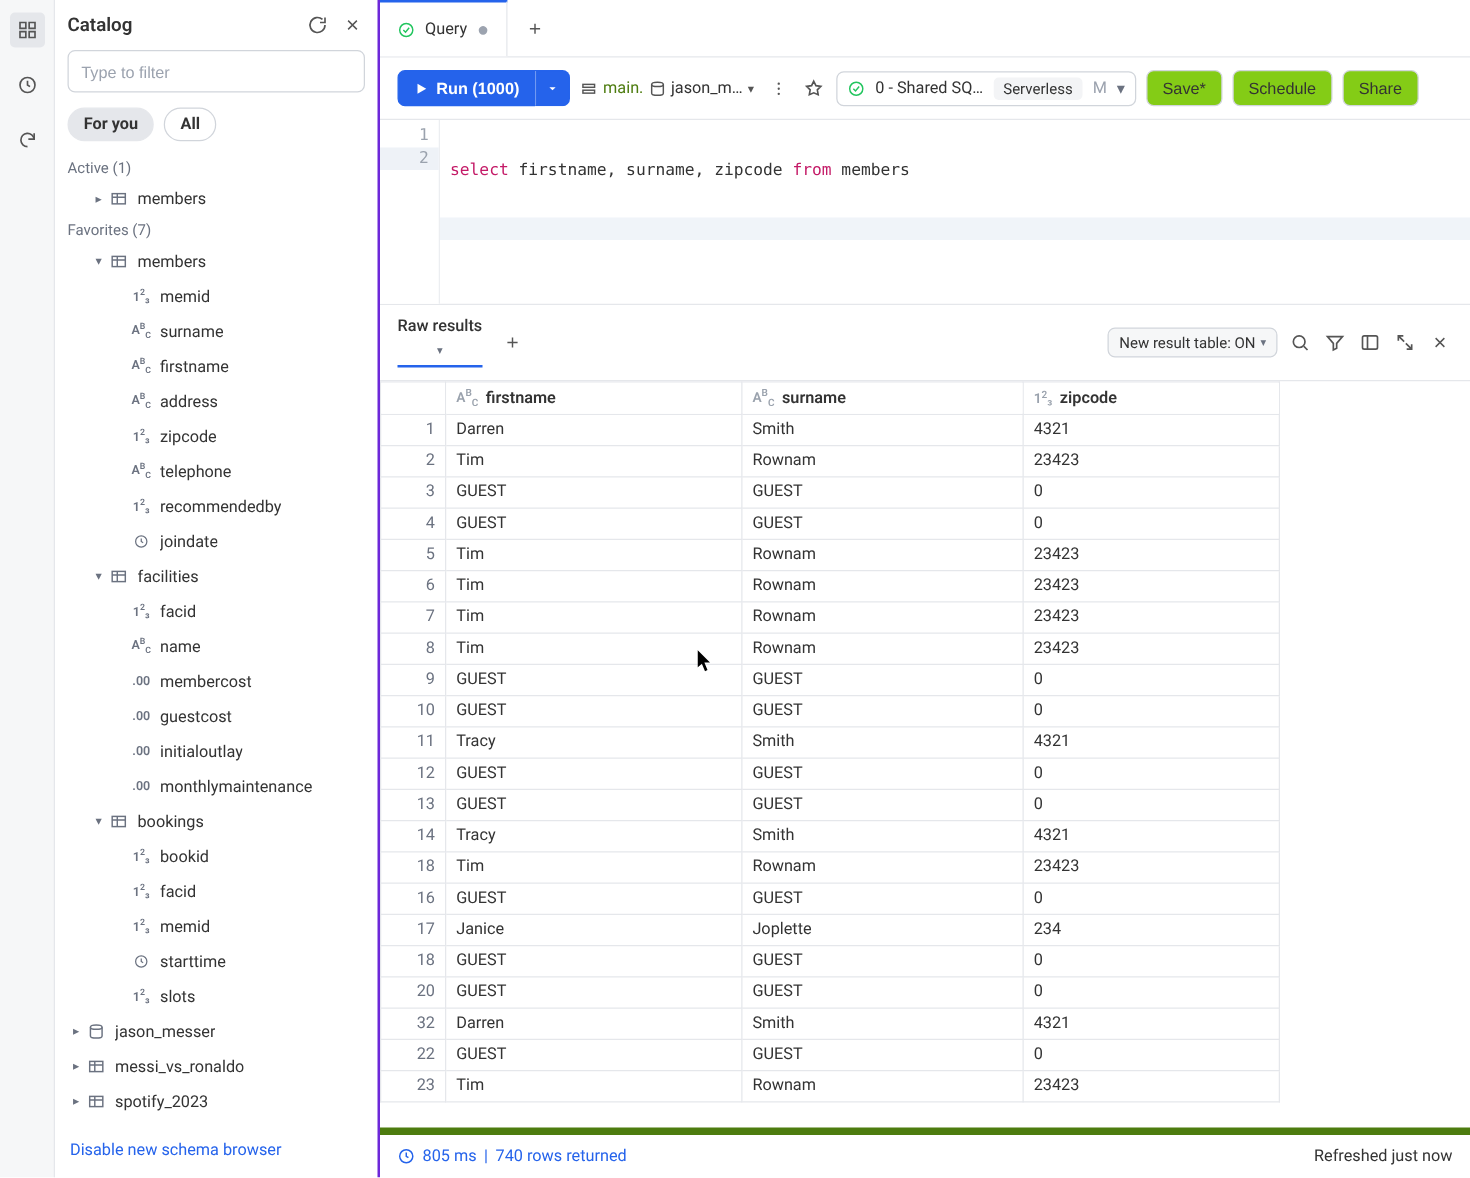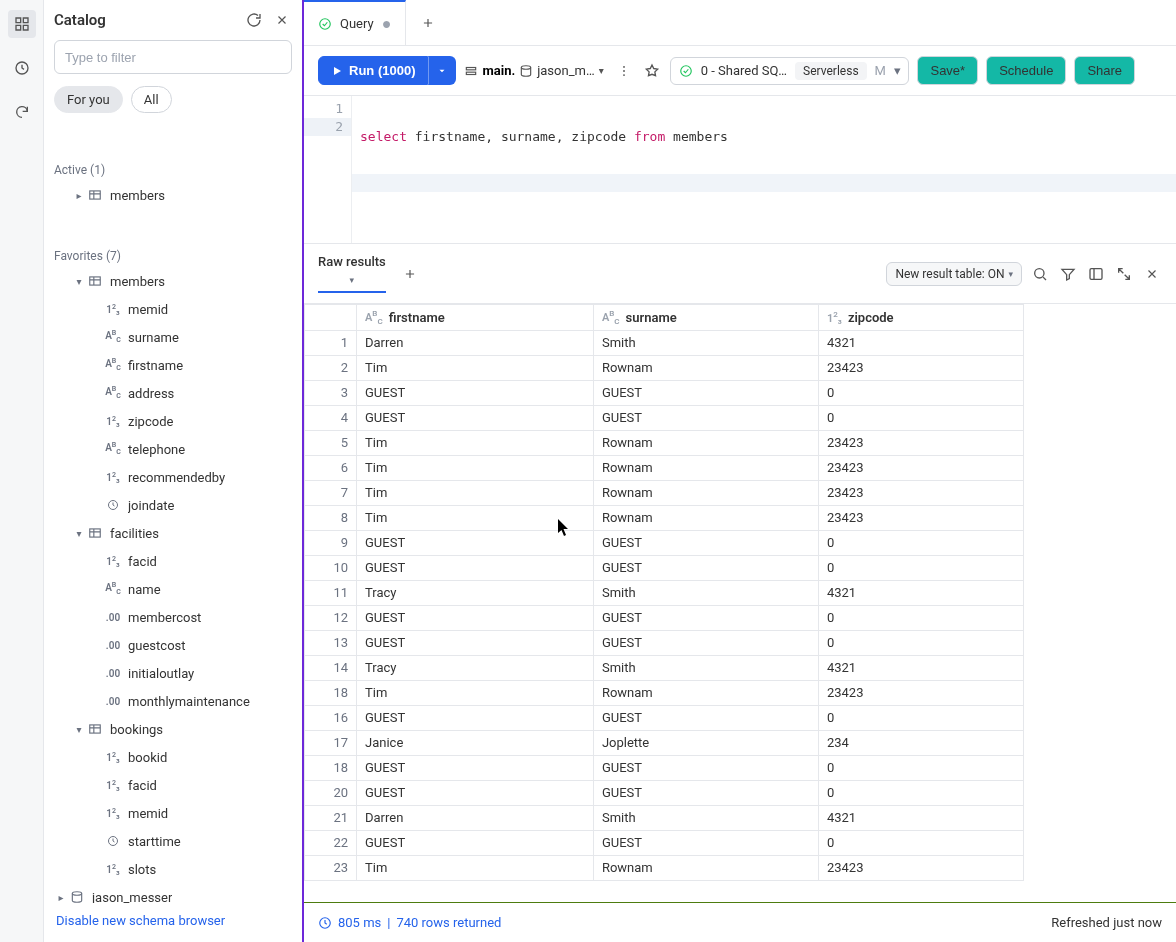--- a/index.html
+++ b/index.html
@@ -10,47 +10,47 @@
 .left-rail .rail-icon.selected { background: #e5e7eb; }
 
 .sidebar { width: 260px; border-right: 2px solid #6d28d9; display:flex; flex-direction:column; overflow:hidden; }
 .sidebar-header { display:flex; align-items:center; padding: 10px 10px 6px 10px; gap:8px; }
 .sidebar-title { font-size:15px; font-weight:600; flex:1; }
 .icon-btn { width:20px; height:20px; display:flex; align-items:center; justify-content:center; color:#555; cursor:pointer; }
 .filter-wrap { padding: 4px 10px 8px 10px; }
 .filter-input { width:100%; height:34px; border:1px solid #d1d5db; border-radius:6px; padding:0 10px; font-size:13px; color:#333; }
 .filter-input::placeholder { color:#9ca3af; }
 .chip-row { display:flex; gap:8px; padding:4px 10px 10px 10px; }
-.chip { padding:5px 12px; border-radius:16px; font-size:13px; border:1px solid #d1d5db; cursor:pointer; }
+.chip { padding:5px 12px; border-radius:16px; font-size:13px; border:1px solid #d1d5db; cursor:pointer;font-weight:bold; }
 .chip.active { background:#e5e7eb; border-color:#e5e7eb; }
-.tree-section-label { font-size:12px; color:#6b7280; padding:4px 10px;margin-top:36px; }
+.tree-section-label { font-size:12px; color:#6b7280; padding:4px 10px; }
 .tree { flex:1; overflow-y:auto; padding-bottom:6px; }
 .tree-row { display:flex; align-items:center; height:28px; cursor:pointer; padding-right:8px; color:#333; }
 .tree-chevron { width:14px; display:flex; justify-content:center; color:#6b7280; font-size:10px; }
 .tree-icon { width:18px; display:flex; justify-content:center; color:#6b7280; margin-right:6px; }
 .tree-label { font-size:13px; white-space:nowrap; overflow:hidden; text-overflow:ellipsis; }
 .sidebar-footer { padding:10px 12px 14px; }
 .sidebar-footer a { color:#2563eb; font-size:13px; text-decoration:none; }
 
 .main { flex:1; display:flex; flex-direction:column; overflow:hidden; }
 
 .tabbar { height:46px; display:flex; align-items:stretch; border-bottom:1px solid #e5e7eb; }
 .tab { display:flex; align-items:center; gap:8px; padding:0 14px; border-right:1px solid #e5e7eb; border-top:2px solid #2563eb; background:#fff; font-size:13px; cursor:pointer; }
 .tab .label { color:#333; }
 .tab .dirty { color:#9ca3af; font-size:16px; line-height:1; }
 .tab-plus { display:flex; align-items:center; justify-content:center; width:44px; color:#555; cursor:pointer; }
 
 .toolbar { display:flex; align-items:center; gap:8px; padding:10px 14px; border-bottom:1px solid #e5e7eb; }
 .run-group { display:flex; }
-.btn { border:1px solid #d1d5db; background:#14b8a6; padding:6px 12px; border-radius:6px; font-size:13px; cursor:pointer; display:flex; align-items:center; gap:6px; color:#333; }
+.btn { border:1px solid #d1d5db; background:#84cc16; padding:6px 12px; border-radius:6px; font-size:13px; cursor:pointer; display:flex; align-items:center; gap:6px; color:#333; }
 .btn.primary { background:#2563eb; border-color:#2563eb; color:#fff; font-weight:500; }
 .btn.primary.left { border-radius:6px 0 0 6px;font-weight:bold; }
 .btn.primary.right { border-radius:0 6px 6px 0; border-left:1px solid rgba(255,255,255,.35); padding:6px 8px; }
 .crumb { display:flex; align-items:center; gap:4px; font-size:13px; color:#333; }
-.crumb .muted { color:#000000;font-weight:bold; }
+.crumb .muted { color:#4d7c0f; }
 .crumb .chev { color:#555; font-size:10px; }
 .warehouse { display:flex; align-items:center; gap:8px; border:1px solid #d1d5db; border-radius:6px; padding:4px 8px; font-size:13px; }
 .ware-pill { background:#f3f4f6; padding:2px 8px; border-radius:4px; font-size:12px; }
 .ware-m { color:#9ca3af; }
 
 .editor { height:148px; position:relative; font-family: ui-monospace, Menlo, Consolas, monospace; font-size:13px; display:flex; border-bottom:1px solid #e5e7eb; }
 .gutter { width:48px; background:#fff; border-right:1px solid #eceef1; color:#9aa2ad; text-align:right; padding:4px 8px 0 0; user-select:none; }
 .gutter div { height:18px; line-height:18px; }
 .code { flex:1; padding:4px 8px; position:relative; }
 .code-line { height:18px; line-height:18px; white-space:pre;margin-top:28px; }
@@ -66,21 +66,21 @@
 
 .table-wrap { flex:1; overflow:auto; position:relative; }
 table.data { border-collapse:collapse; font-size:13px; width:720px; }
 table.data th, table.data td { border:1px solid #e5e7eb; padding:4px 8px; height:25px; text-align:left; }
 table.data th { background:#fff; font-weight:600; position:sticky; top:0; }
 table.data th.rownum, table.data td.rownum { width:52px; text-align:right; color:#6b7280; background:#fff; }
 th .col-head { display:flex; align-items:center; gap:6px; }
 .type-icon { color:#9aa2ad; font-size:11px; font-weight:600; }
 td.right { text-align:right; }
 
-.status-bar { height:40px; border-top:1px solid #4d7c0f; display:flex; align-items:center; padding:0 14px; font-size:13px; }
+.status-bar { height:40px; border-top:6px solid #4d7c0f; display:flex; align-items:center; padding:0 14px; font-size:13px; }
 .status-left { display:flex; align-items:center; gap:6px; color:#2563eb; }
 .status-spacer { flex:1; }
 .status-right { color:#333; }
 .status-right .strong { font-weight:400; }
 
 .cursor-arrow { position:absolute; width:12px; height:18px; pointer-events:none; }
 
 svg { display:block; }
 </style>
 </head>
@@ -623,21 +623,21 @@
             <td>GUEST</td>
             <td class="right">0</td>
           </tr>
           <tr>
             <td class="rownum">20</td>
             <td>GUEST</td>
             <td>GUEST</td>
             <td class="right">0</td>
           </tr>
           <tr>
-            <td class="rownum">21</td>
+            <td class="rownum">32</td>
             <td>Darren</td>
             <td>Smith</td>
             <td class="right">4321</td>
           </tr>
           <tr>
             <td class="rownum">22</td>
             <td>GUEST</td>
             <td>GUEST</td>
             <td class="right">0</td>
           </tr>

